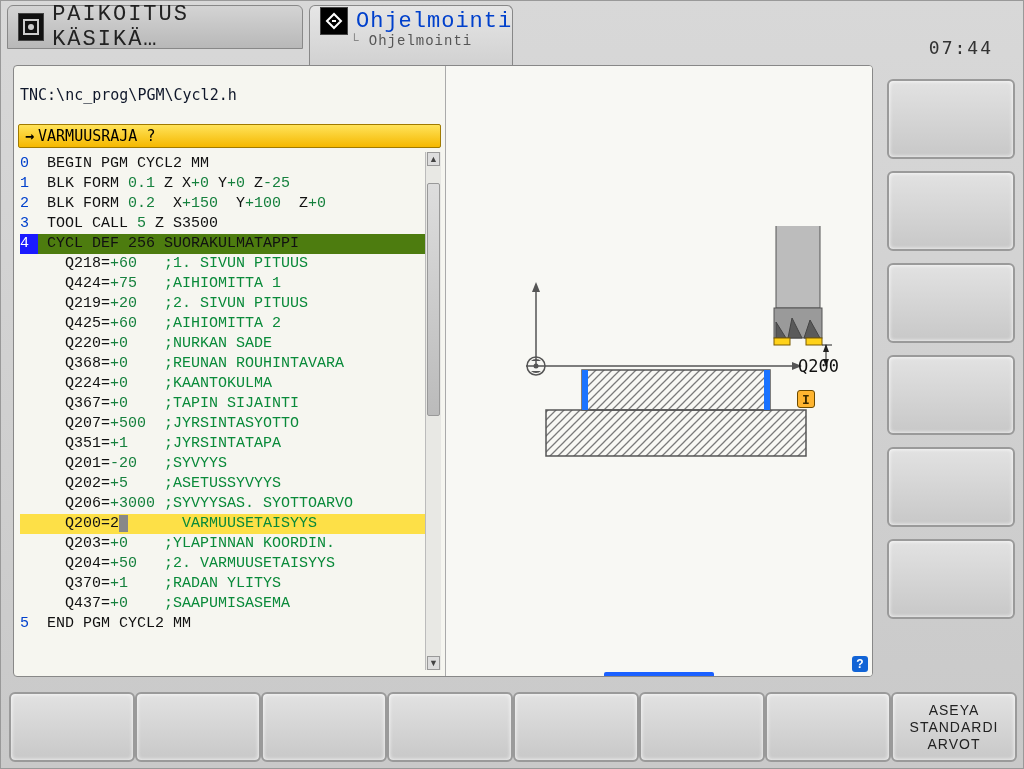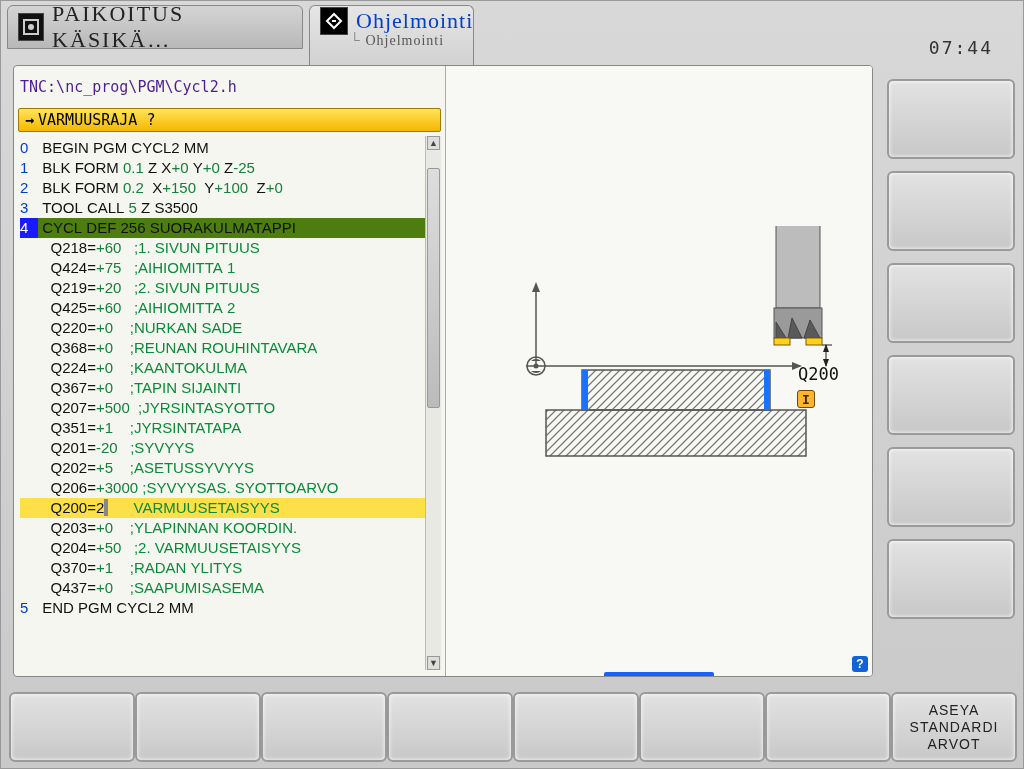--- a/index.html
+++ b/index.html
@@ -25,21 +25,21 @@
     padding: 4px 6px 0 6px;
   }
   .mode-tab {
     background: linear-gradient(#d4d4d4, #b8b8b8);
     border: 1px solid #888;
     border-radius: 6px 6px 0 0;
     height: 44px;
     display: flex;
     align-items: center;
     padding: 0 10px;
-    font-family: Liberation Serif, serif;
+    font-family: Liberation Mono, monospace;
     letter-spacing: 2px;
   }
   .mode-tab.left { flex: 0 0 296px; }
   .mode-tab.left .txt { font-size: 22px; color: #222; }
   .mode-tab.right {
     flex: 0 0 auto;
     margin-left: 6px;
     border-bottom-color: transparent;
     background: linear-gradient(#e6e6e6, #d0d0d0);
     flex-direction: column;
@@ -85,40 +85,40 @@
     overflow: hidden;
   }
   .editor-pane {
     flex: 0 0 432px;
     border-right: 1px solid #aaa;
     display:flex; flex-direction:column;
     position:relative;
   }
   .file-path {
     font-family: monospace; font-size: 15px;
-    padding: 12px 6px;
-    color:#4c1d95;
+    padding: 20px 6px;
+    color:#0f172a;
   }
   .prompt-bar {
     background: linear-gradient(#ffe35a, #f5b800);
     border: 1px solid #a07a00;
     border-radius: 2px;
     margin: 0 4px;
     padding: 2px 6px;
     font-family: monospace; font-size: 15px;
     display:flex; align-items:center;
   }
   .prompt-bar .arrow { font-weight:bold; margin-right:4px;}
   .code-scroll {
     flex:1; overflow:hidden;
     position:relative;
     margin:4px 4px 6px 4px;
   }
   .code {
-    font-family: Liberation Sans, sans-serif;
+    font-family: Liberation Mono, monospace;
     font-size: 15px;
     line-height: 20px;
     white-space: pre;
     padding: 2px;
   }
   .ln { color:#0040cc; display:inline-block; width:18px; }
   .kw { color:#111; }
   .vblue { color:#15803d; }
   .vgreen { color:#0a8a3a; }
   .line-sel {
@@ -197,21 +197,21 @@
     font-family:"Arial"; font-size:14px; color:#222;
     text-align:center; letter-spacing:1px; line-height:17px;
   }
   
   .cnc-svg{
     position:absolute; top:160px; left:30px;
     width:380px; height:300px;
   }
   .q200-label{
     position:absolute; top:290px; left:352px;
-    font-family:monospace; font-size:17px; color:#111;margin-top:8px;
+    font-family:monospace; font-size:17px; color:#111;
   }
   .i-badge{
     position:absolute; top:324px; left:351px;
     width:18px; height:18px;
     background:#ffb530; border:1px solid #6b4a00;
     border-radius:3px;
     font-family:monospace; font-size:13px; font-weight:bold;
     color:#3a2a00;
     display:flex; align-items:center; justify-content:center;
   }

